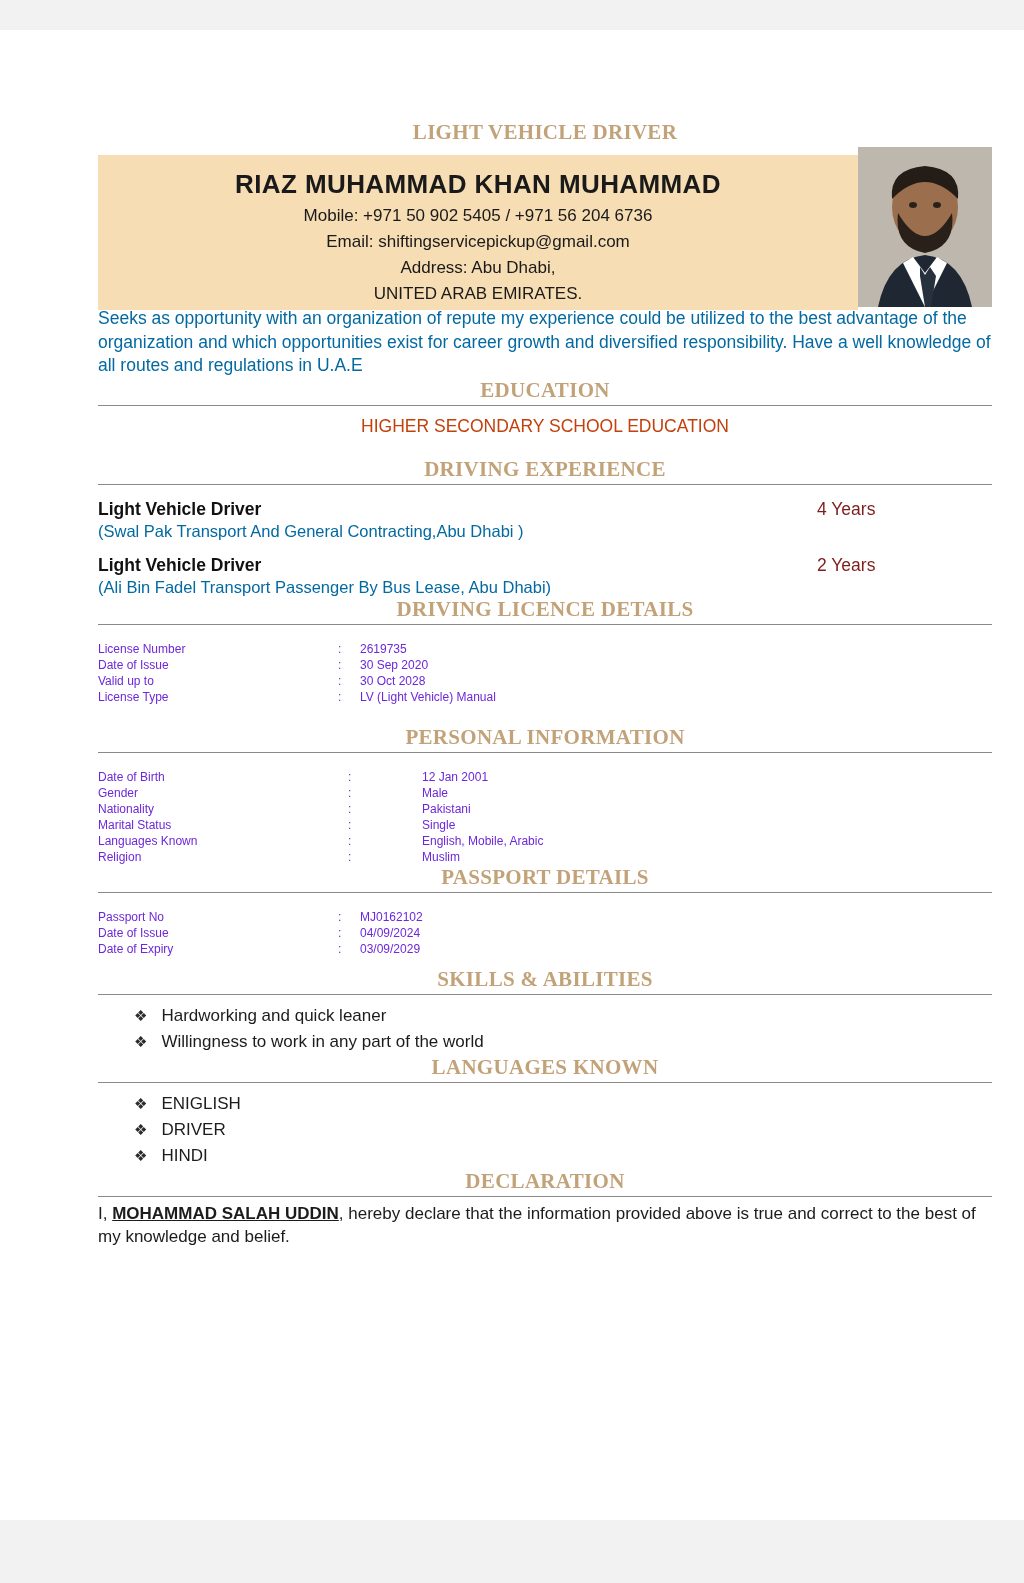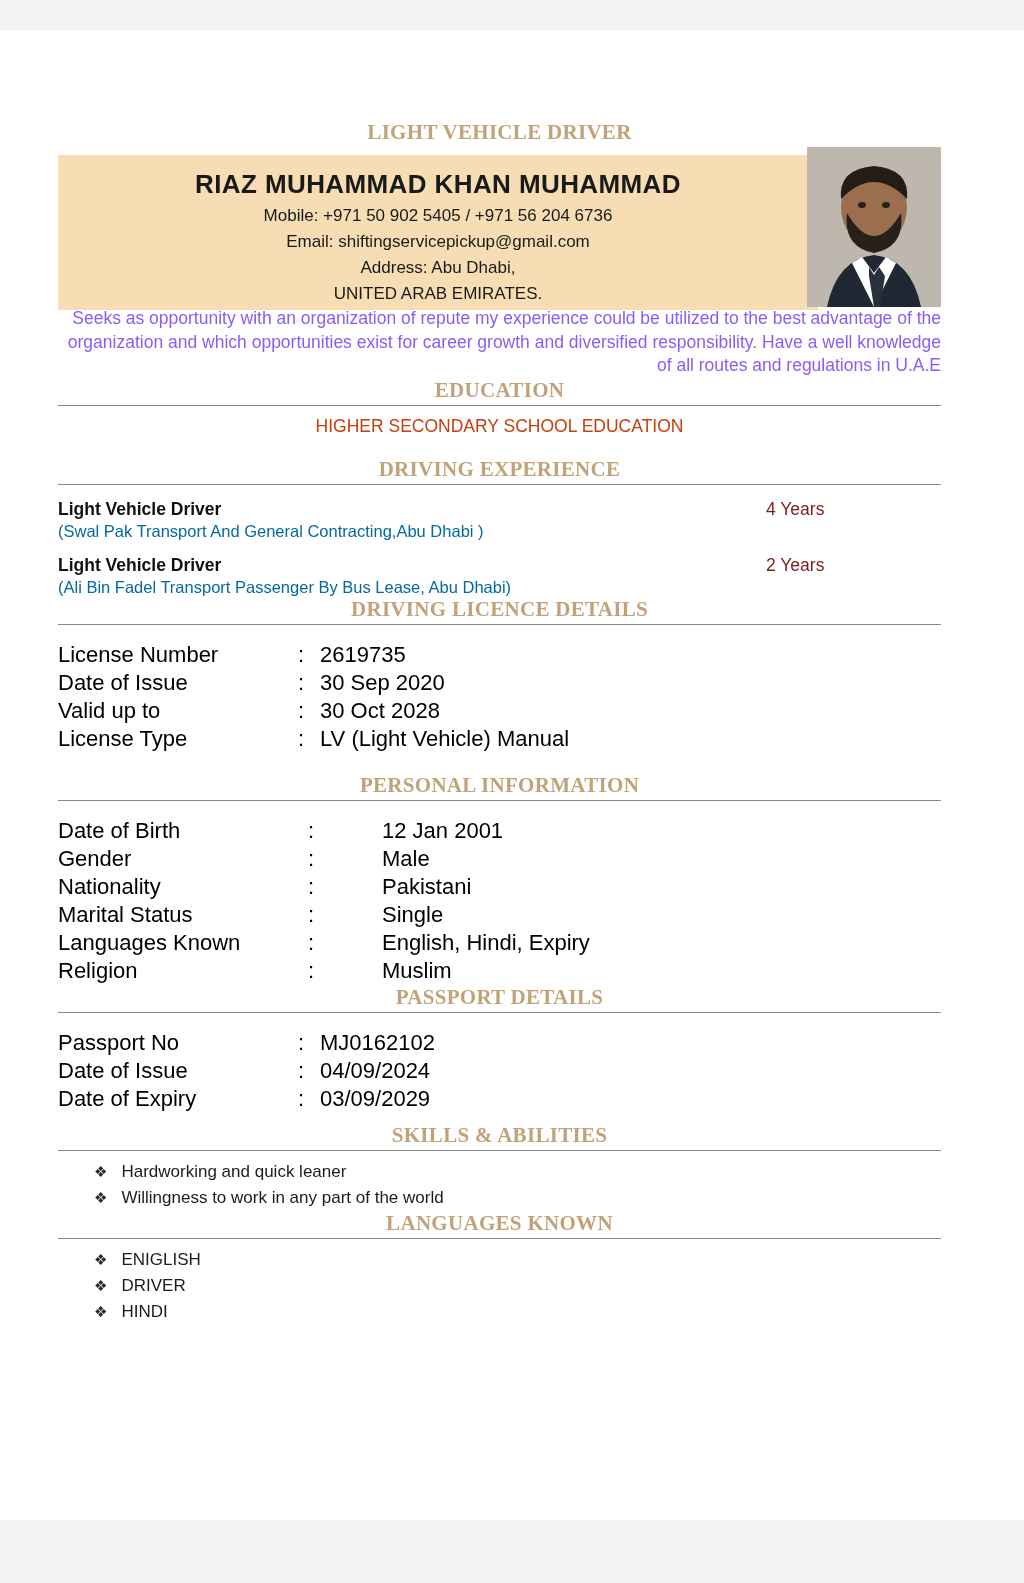--- a/index.html
+++ b/index.html
@@ -17,21 +17,22 @@
     position: absolute;
     left: 0;
     top: 30px;
     width: 1024px;
     height: 1490px;
     background: #ffffff;
     box-sizing: border-box;
   }
   .inner {
     position: relative;
-    padding: 0 83px 0 58px;
+    padding: 0 32px 0 58px;
+    margin-left: 40px;
   }
 
   
   .section-title {
     font-family: "Liberation Serif", serif;
     font-weight: bold;
     color: #c2a278;
     text-align: center;
     font-size: 21px;
     letter-spacing: 0.3px;
@@ -88,24 +89,23 @@
     width: 134px;
     height: 160px;
     overflow: hidden;
     background: #b9b4ad;
   }
   .photo svg { display: block; }
 
   
   .para {
     font-size: 17.5px;
-    color: #8b5cf6;
+    color: #0369a1;
     line-height: 1.35;
     margin: 4px 0 0 0;
-    text-align: right;
   }
   .center-line {
     text-align: center;
     font-size: 17.5px;
     color: #c2410c;
     margin: 10px 0 0 0;
   }
 
   
   .exp-block { margin-top: 14px; }
@@ -129,22 +129,22 @@
     color: #0369a1;
     margin-top: 2px;
   }
 
   
   .kv {
     margin-top: 16px;
     border-collapse: collapse;
   }
   .kv td {
-    font-size: 22px;
-    color: #000000;
+    font-size: 12px;
+    color: #6d28d9;
     padding: 1px 0;
     vertical-align: top;
   }
   .kv .k { width: 240px; }
   .kv .c { width: 14px; }
   .kv .v { padding-left: 8px; }
   .kv.wide .k { width: 250px; }
   .kv.wide .c { width: 66px; }
 
   
@@ -296,21 +296,21 @@
             <td class="v">Pakistani</td>
           </tr>
           <tr>
             <td class="k">Marital Status</td>
             <td class="c">:</td>
             <td class="v">Single</td>
           </tr>
           <tr>
             <td class="k">Languages Known</td>
             <td class="c">:</td>
-            <td class="v">English, Hindi, Expiry</td>
+            <td class="v">English, Mobile, Arabic</td>
           </tr>
           <tr>
             <td class="k">Religion</td>
             <td class="c">:</td>
             <td class="v">Muslim</td>
           </tr>
         </tbody>
       </table>
     </div>
 
@@ -362,15 +362,20 @@
         </li>
         <li>
           <span class="dingbat">❖</span><span>DRIVER</span>
         </li>
         <li>
           <span class="dingbat">❖</span><span>HINDI</span>
         </li>
       </ul>
     </div>
 
+    <div>
+      <div class="section-title">DECLARATION</div>
+      <hr class="rule">
+      <p class="decl"><span>I, </span><span class="name">MOHAMMAD SALAH UDDIN</span><span>, hereby declare that the information provided above is true and correct to the best of my knowledge and belief.</span></p>
+    </div>
 
   </div>
 </div>
 
 </body></html>

